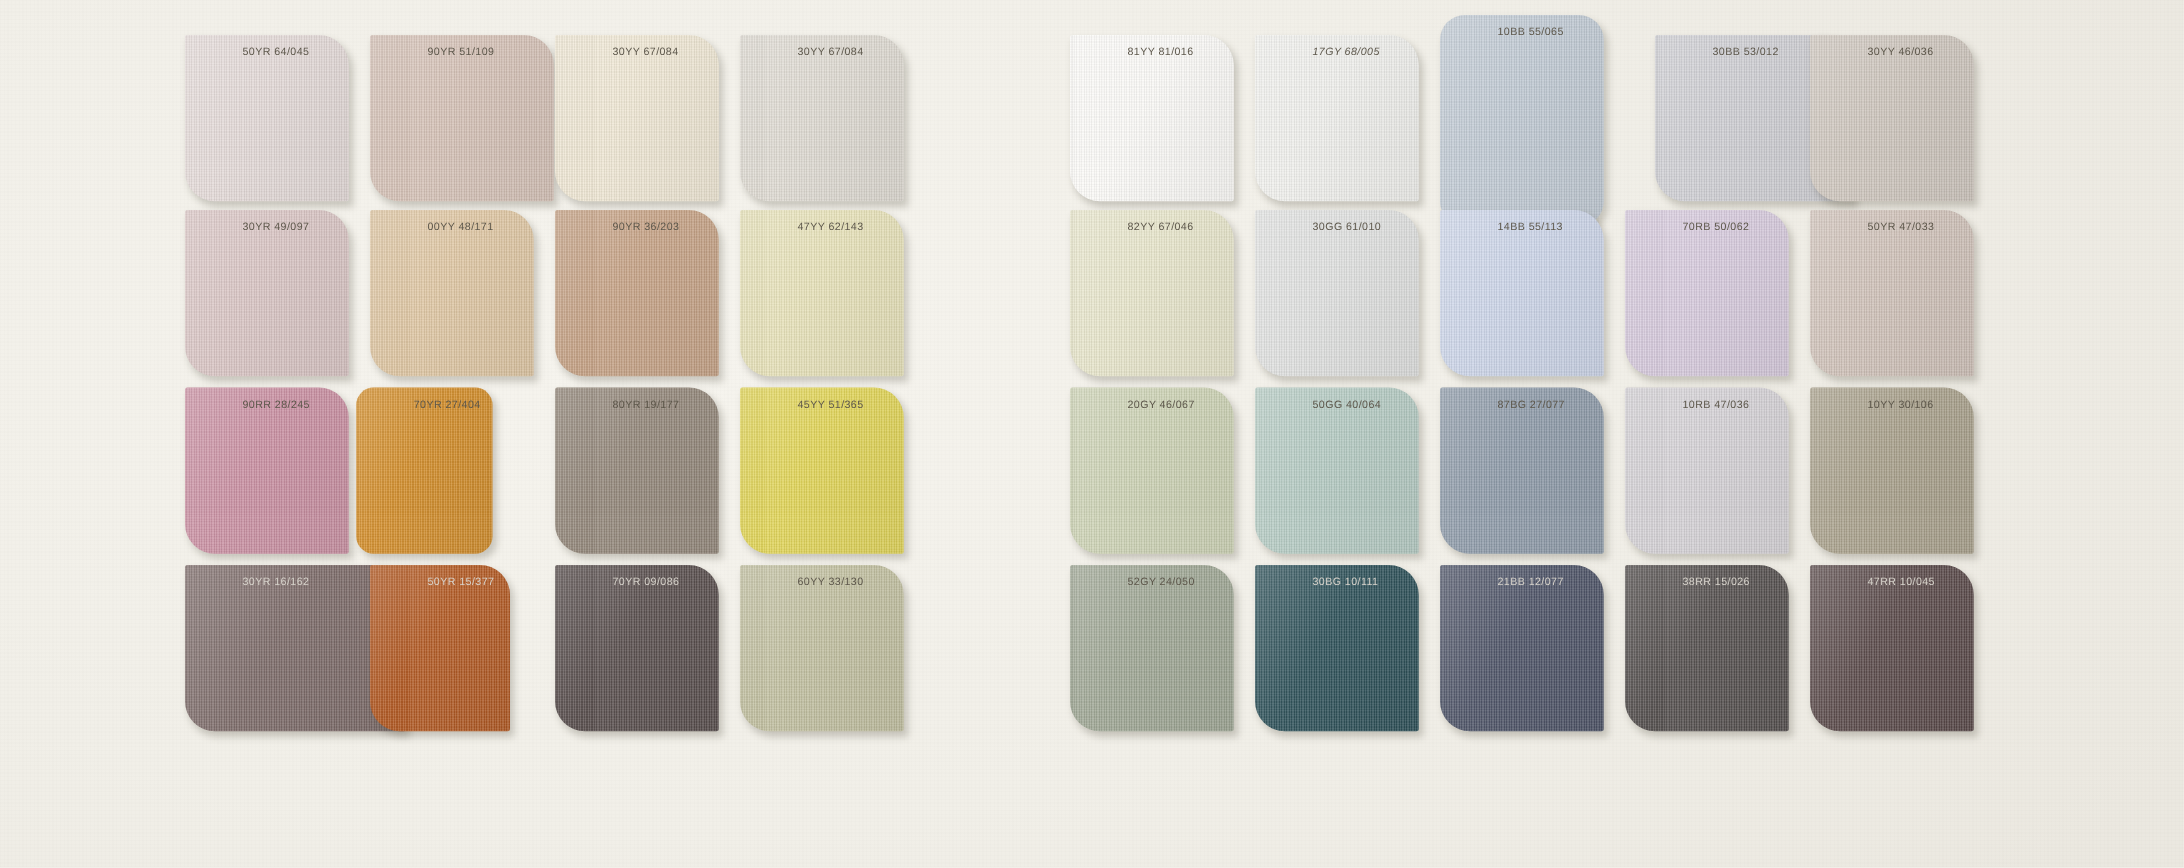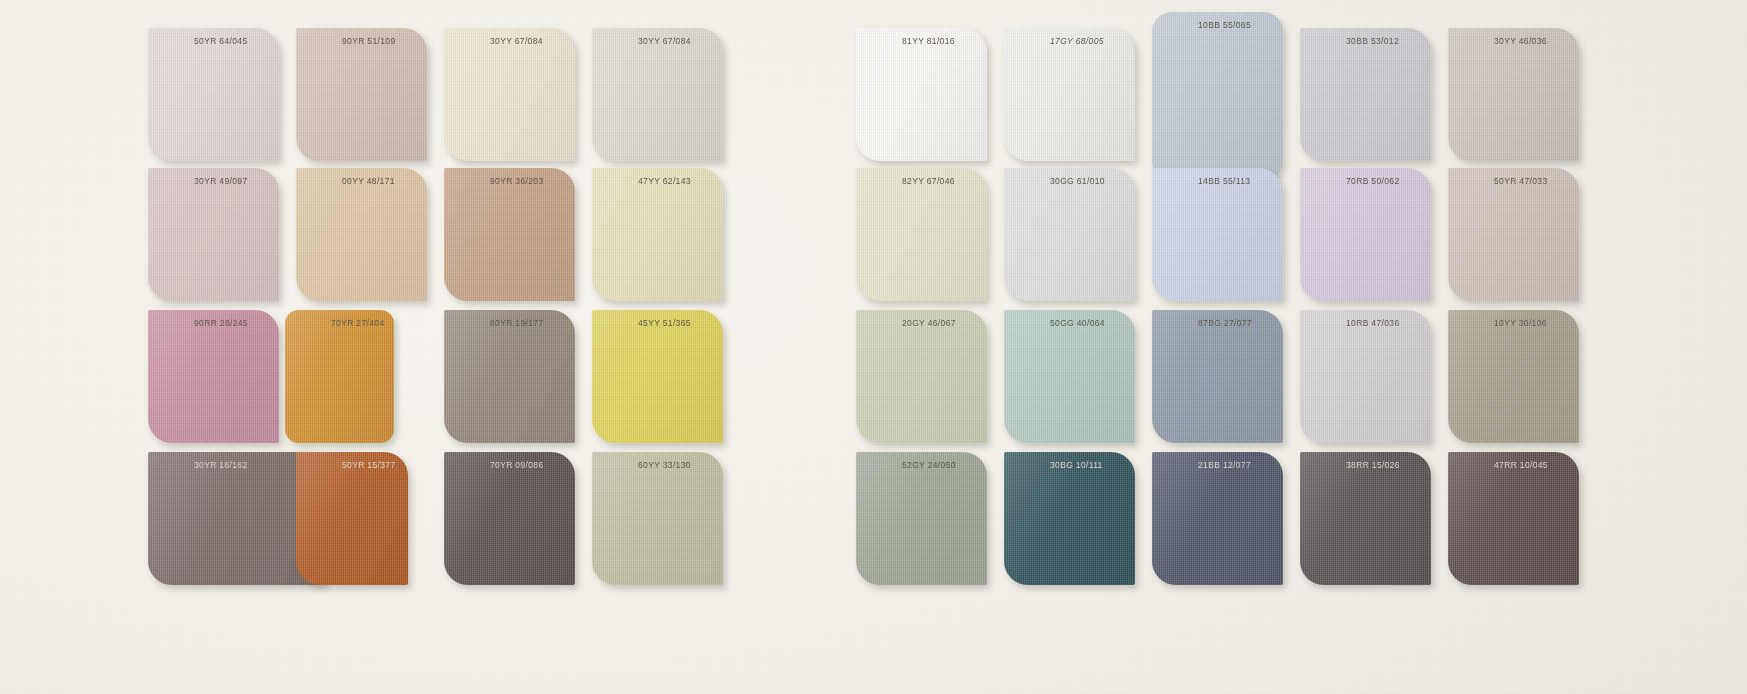--- a/index.html
+++ b/index.html
@@ -135,21 +135,21 @@
 
 <div id="board" style="background-color: rgb(242, 240, 234);">
 
 
   <div class="grid" id="grid-left">
       <div class="swatch" style="left: 0px; top: 28px; width: 131px; height: 133px; background-color: rgb(227, 217, 215);">
         <div class="grain"></div>
         <div class="sheen"></div>
         <div class="code d">50YR 64/045</div>
       </div>
-      <div class="swatch" style="left: 148px; top: 28px; width: 131px; height: 133px; background-color: rgb(213, 193, 182);">
+      <div class="swatch" style="left: 148px; top: 28px; width: 131px; height: 133px; background-color: rgb(213, 193, 182); padding-left: 16px;">
         <div class="grain"></div>
         <div class="sheen"></div>
         <div class="code d">90YR 51/109</div>
       </div>
       <div class="swatch" style="left: 296px; top: 28px; width: 131px; height: 133px; background-color: rgb(239, 231, 212);">
         <div class="grain"></div>
         <div class="sheen"></div>
         <div class="code d">30YY 67/084</div>
       </div>
       <div class="swatch" style="left: 444px; top: 28px; width: 131px; height: 133px; background-color: rgb(222, 218, 210);">
@@ -228,21 +228,21 @@
       <div class="swatch" style="left: 148px; top: 28px; width: 131px; height: 133px; background-color: rgb(239, 239, 236); font-style: italic;">
         <div class="grain"></div>
         <div class="sheen"></div>
         <div class="code d">17GY 68/005</div>
       </div>
       <div class="swatch" style="left: 296px; top: 12px; width: 131px; height: 169px; background-color: rgb(191, 201, 211); border-radius: 20px;">
         <div class="grain"></div>
         <div class="sheen"></div>
         <div class="code d">10BB 55/065</div>
       </div>
-      <div class="swatch" style="left: 444px; top: 28px; width: 131px; height: 133px; background-color: rgb(205, 205, 210);">
+      <div class="swatch" style="left: 468px; top: 28px; width: 131px; height: 133px; background-color: rgb(205, 205, 210); padding-left: 28px;">
         <div class="grain"></div>
         <div class="sheen"></div>
         <div class="code d">30BB 53/012</div>
       </div>
       <div class="swatch" style="left: 592px; top: 28px; width: 131px; height: 133px; background-color: rgb(205, 197, 188);">
         <div class="grain"></div>
         <div class="sheen"></div>
         <div class="code d">30YY 46/036</div>
       </div>
       <div class="swatch" style="left: 0px; top: 168px; width: 131px; height: 133px; background-color: rgb(231, 229, 203);">

